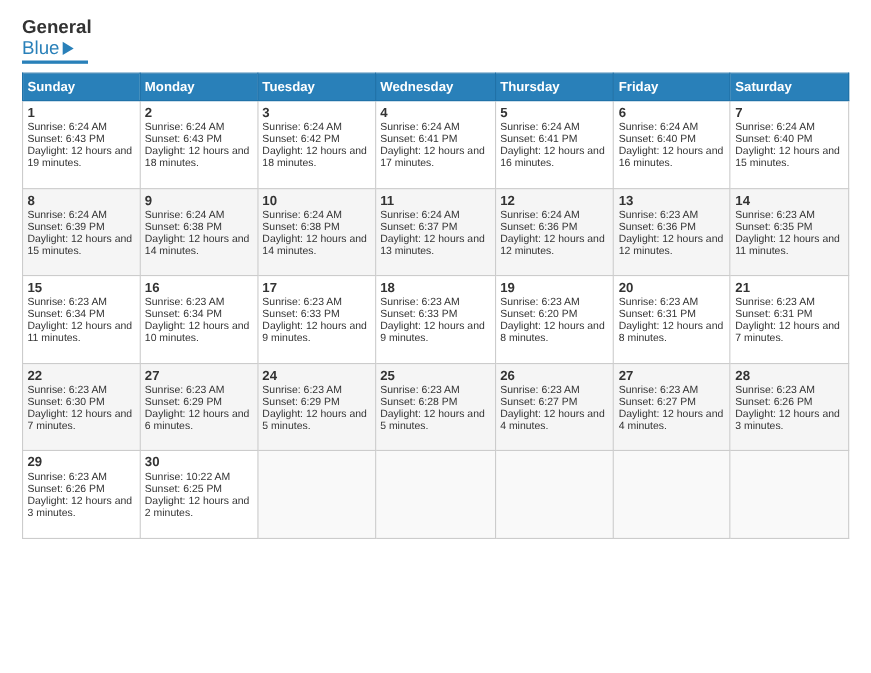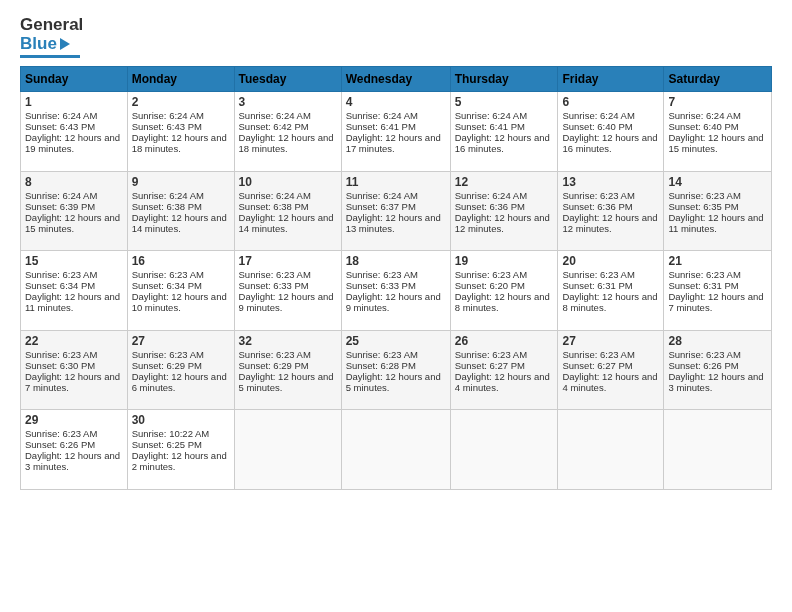--- a/index.html
+++ b/index.html
@@ -47,21 +47,21 @@
       font-size: 14px;
       color: #555;
     }
     .calendar {
       width: 100%;
       border-collapse: collapse;
       flex: 1;
     }
     .calendar th {
       background: #2980b9;
-      color: #000000;
+      color: #ffffff;
       font-size: 12px;
       font-weight: bold;
       padding: 5px 4px;
       text-align: left;
       border: 1px solid #2071a7;
     }
     .calendar td {
       vertical-align: top;
       border: 1px solid #ccc;
       padding: 3px 4px;
@@ -91,21 +91,21 @@
   </style>
 </head>
 <body>
 
 <div class="page">
   <div class="header">
     <div class="logo">
       <div style="display:flex; align-items:center; gap:2px;">
         <div style="line-height:1.1;">
           <div style="font-size:17px; font-weight:bold; color:#333;">General</div>
-          <div style="font-size:17px; font-weight:bold; color:#2980b9; display:flex; align-items:center;">Blue
+          <div style="font-size:17px; font-weight:normal; color:#2980b9; display:flex; align-items:center;">Blue
             <span style="display:inline-block; margin-left:3px; width:0; height:0; border-top:6px solid transparent; border-bottom:6px solid transparent; border-left:10px solid #2980b9;"></span>
           </div>
         </div>
       </div>
       <div class="logo-line"></div>
     </div>
     <div class="title-block">
       <div class="month-title"></div>
       <div class="location"></div>
     </div>
@@ -147,21 +147,21 @@
           <td><span class="day-num">16</span><span>Sunrise: 6:23 AM</span><br><span>Sunset: 6:34 PM</span><br><span>Daylight: 12 hours and 10 minutes.</span></td>
           <td><span class="day-num">17</span><span>Sunrise: 6:23 AM</span><br><span>Sunset: 6:33 PM</span><br><span>Daylight: 12 hours and 9 minutes.</span></td>
           <td><span class="day-num">18</span><span>Sunrise: 6:23 AM</span><br><span>Sunset: 6:33 PM</span><br><span>Daylight: 12 hours and 9 minutes.</span></td>
           <td><span class="day-num">19</span><span>Sunrise: 6:23 AM</span><br><span>Sunset: 6:20 PM</span><br><span>Daylight: 12 hours and 8 minutes.</span></td>
           <td><span class="day-num">20</span><span>Sunrise: 6:23 AM</span><br><span>Sunset: 6:31 PM</span><br><span>Daylight: 12 hours and 8 minutes.</span></td>
           <td><span class="day-num">21</span><span>Sunrise: 6:23 AM</span><br><span>Sunset: 6:31 PM</span><br><span>Daylight: 12 hours and 7 minutes.</span></td>
         </tr>
         <tr>
           <td><span class="day-num">22</span><span>Sunrise: 6:23 AM</span><br><span>Sunset: 6:30 PM</span><br><span>Daylight: 12 hours and 7 minutes.</span></td>
           <td><span class="day-num">27</span><span>Sunrise: 6:23 AM</span><br><span>Sunset: 6:29 PM</span><br><span>Daylight: 12 hours and 6 minutes.</span></td>
-          <td><span class="day-num">32</span><span>Sunrise: 6:23 AM</span><br><span>Sunset: 6:29 PM</span><br><span>Daylight: 12 hours and 5 minutes.</span></td>
+          <td><span class="day-num">24</span><span>Sunrise: 6:23 AM</span><br><span>Sunset: 6:29 PM</span><br><span>Daylight: 12 hours and 5 minutes.</span></td>
           <td><span class="day-num">25</span><span>Sunrise: 6:23 AM</span><br><span>Sunset: 6:28 PM</span><br><span>Daylight: 12 hours and 5 minutes.</span></td>
           <td><span class="day-num">26</span><span>Sunrise: 6:23 AM</span><br><span>Sunset: 6:27 PM</span><br><span>Daylight: 12 hours and 4 minutes.</span></td>
           <td><span class="day-num">27</span><span>Sunrise: 6:23 AM</span><br><span>Sunset: 6:27 PM</span><br><span>Daylight: 12 hours and 4 minutes.</span></td>
           <td><span class="day-num">28</span><span>Sunrise: 6:23 AM</span><br><span>Sunset: 6:26 PM</span><br><span>Daylight: 12 hours and 3 minutes.</span></td>
         </tr>
         <tr>
           <td><span class="day-num">29</span><span>Sunrise: 6:23 AM</span><br><span>Sunset: 6:26 PM</span><br><span>Daylight: 12 hours and 3 minutes.</span></td>
           <td><span class="day-num">30</span><span>Sunrise: 10:22 AM</span><br><span>Sunset: 6:25 PM</span><br><span>Daylight: 12 hours and 2 minutes.</span></td>
           <td class="empty"></td>
           <td class="empty"></td>

